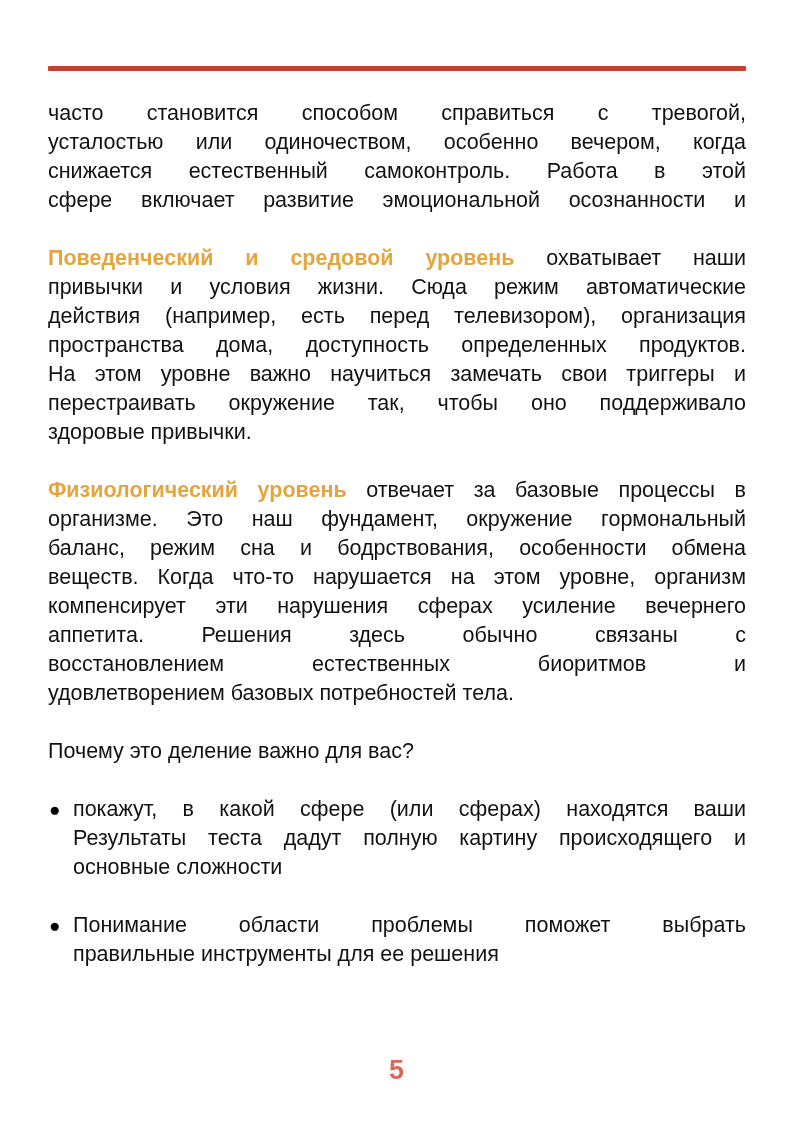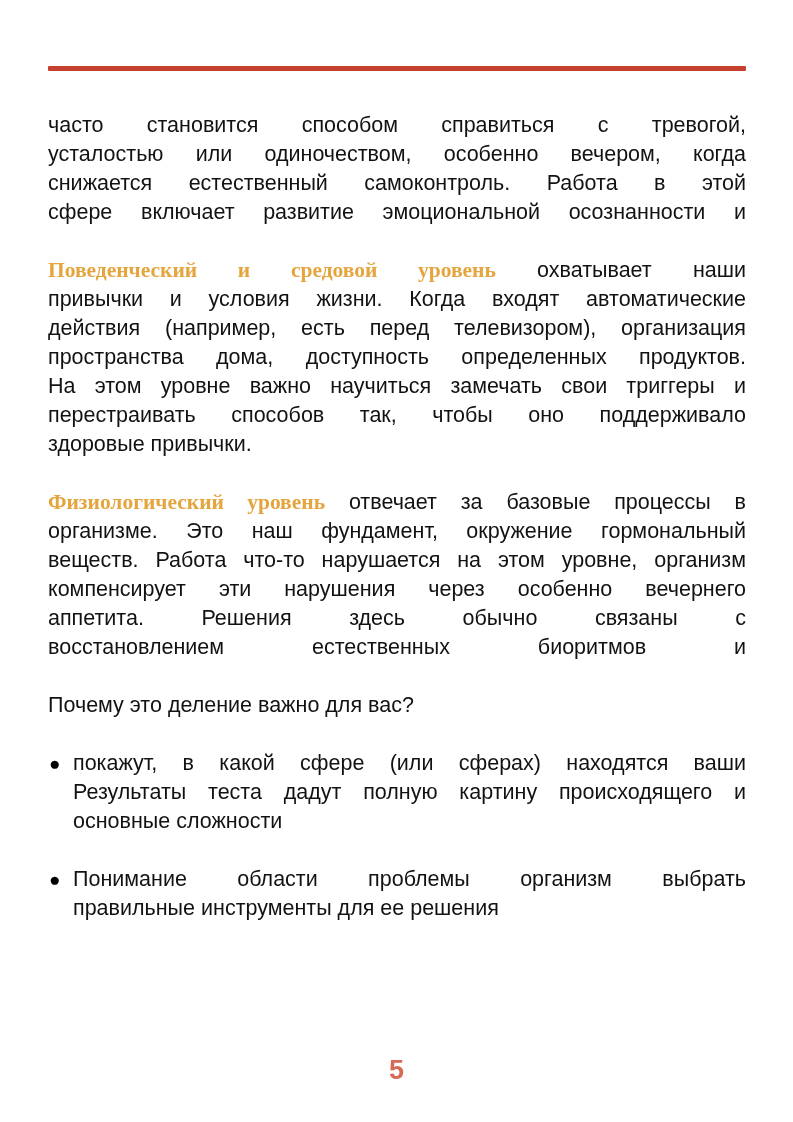--- a/index.html
+++ b/index.html
@@ -21,30 +21,29 @@
     background: #c5402f;
     border-radius: 1px;
   }
   .content {
     position: absolute;
     top: 99px;
     left: 48px;
     width: 698px;
     font-size: 21.5px;
     line-height: 29px;
-    margin-top: 12px;
   }
   .para { margin: 0 0 29px 0; }
   .line {
     display: block;
     text-align: justify;
     text-align-last: justify;
   }
   .line.last { text-align-last: left; }
-  .hl { color: #e5a53e; font-weight: bold; font-family: Liberation Serif, serif; }
+  .hl { color: #e5a53e; font-weight: bold; }
   .bullets { list-style: none; margin: 0; padding: 0; }
   .bullet {
     position: relative;
     padding-left: 25px;
     margin: 0 0 29px 0;
   }
   .bullet .dot {
     position: absolute;
     left: 1px;
     top: 0;
@@ -75,51 +74,53 @@
 
     <p class="para">
       <span class="line">часто становится способом справиться с тревогой,</span>
       <span class="line">усталостью или одиночеством, особенно вечером, когда</span>
       <span class="line">снижается естественный самоконтроль. Работа в этой</span>
       <span class="line">сфере включает развитие эмоциональной осознанности и</span>
     </p>
 
     <p class="para">
       <span class="line"><b class="hl">Поведенческий и средовой уровень</b><span> охватывает наши</span></span>
-      <span class="line">привычки и условия жизни. Когда входят автоматические</span>
+      <span class="line">привычки и условия жизни. Сюда режим автоматические</span>
       <span class="line">действия (например, есть перед телевизором), организация</span>
       <span class="line">пространства дома, доступность определенных продуктов.</span>
       <span class="line">На этом уровне важно научиться замечать свои триггеры и</span>
-      <span class="line">перестраивать способов так, чтобы оно поддерживало</span>
+      <span class="line">перестраивать окружение так, чтобы оно поддерживало</span>
       <span class="line last">здоровые привычки.</span>
     </p>
 
     <p class="para">
       <span class="line"><b class="hl">Физиологический уровень</b><span> отвечает за базовые процессы в</span></span>
       <span class="line">организме. Это наш фундамент, окружение гормональный</span>
-      <span class="line">веществ. Работа что-то нарушается на этом уровне, организм</span>
-      <span class="line">компенсирует эти нарушения через особенно вечернего</span>
+      <span class="line">баланс, режим сна и бодрствования, особенности обмена</span>
+      <span class="line">веществ. Когда что-то нарушается на этом уровне, организм</span>
+      <span class="line">компенсирует эти нарушения сферах усиление вечернего</span>
       <span class="line">аппетита. Решения здесь обычно связаны с</span>
       <span class="line">восстановлением естественных биоритмов и</span>
+      <span class="line last">удовлетворением базовых потребностей тела.</span>
     </p>
 
     <p class="para">
       <span class="line last">Почему это деление важно для вас?</span>
     </p>
 
     <ul class="bullets">
       <li class="bullet">
         <span class="dot">●</span>
         <span class="line">покажут, в какой сфере (или сферах) находятся ваши</span>
         <span class="line">Результаты теста дадут полную картину происходящего и</span>
         <span class="line last">основные сложности</span>
       </li>
       <li class="bullet">
         <span class="dot">●</span>
-        <span class="line">Понимание области проблемы организм выбрать</span>
+        <span class="line">Понимание области проблемы поможет выбрать</span>
         <span class="line last">правильные инструменты для ее решения</span>
       </li>
     </ul>
 
   </div>
 
   <div class="page-number">5</div>
 
 </div>
 

